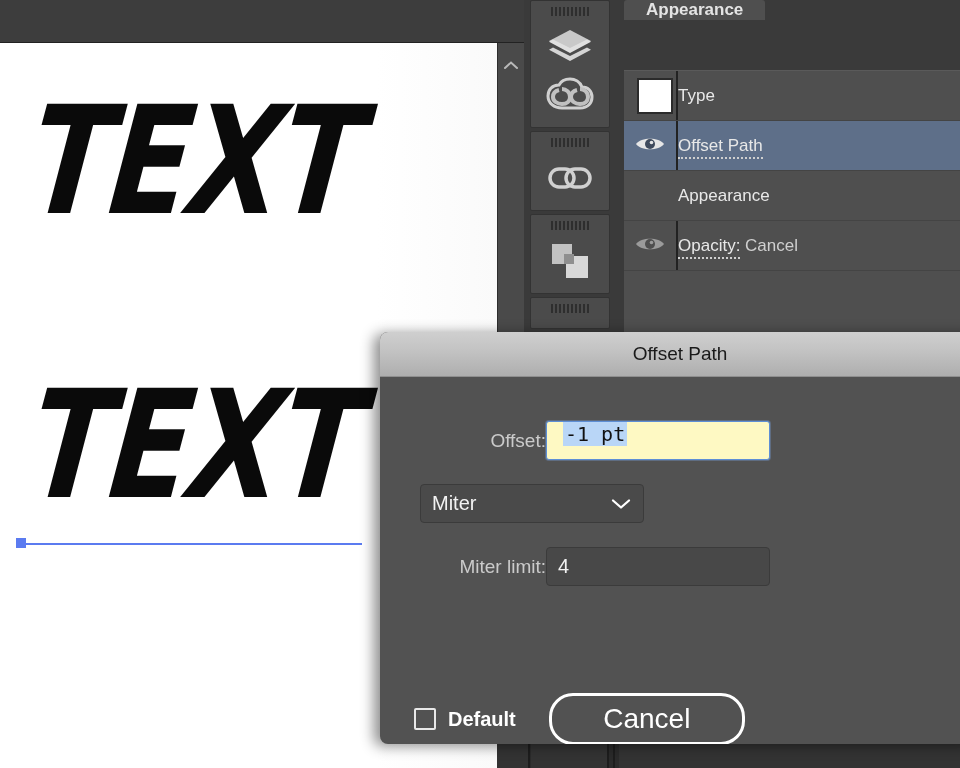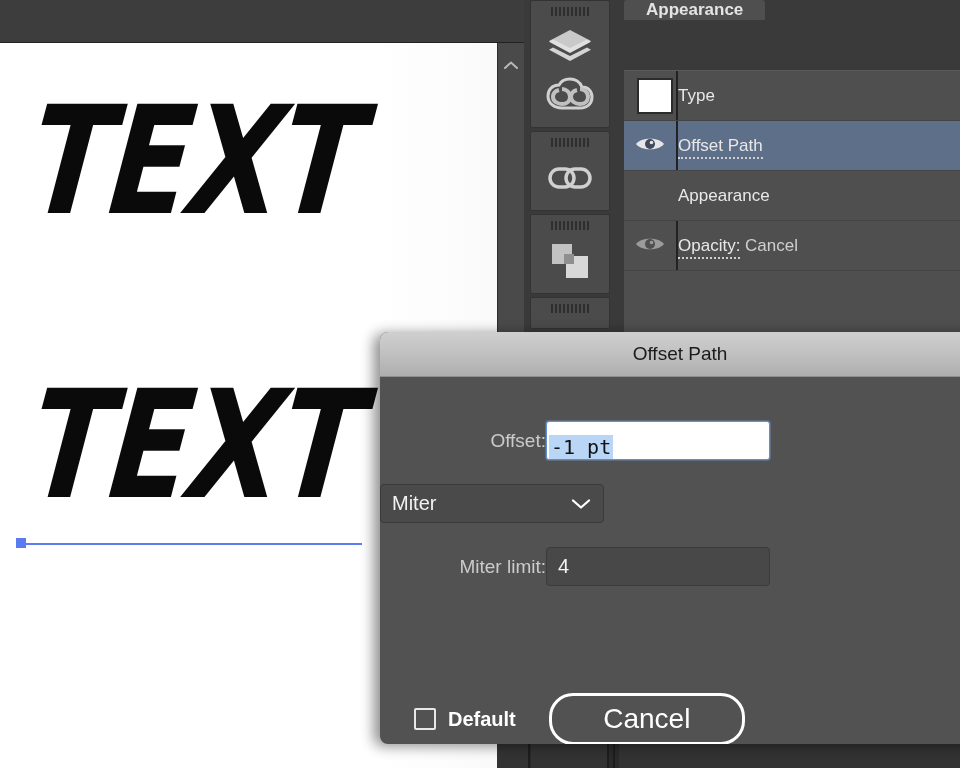--- a/index.html
+++ b/index.html
@@ -184,43 +184,43 @@
     margin-top: 0;
   }
   .field-label {
     width: 166px;
     text-align: right;
     font-size: 19px;
     color: #cbcbcb;
   }
   .input-text {
     width: 224px; height: 39px;
-    background: #ffffff;
+    background: #fef9c3;
     border: 1px solid #5e8fd6;
     border-radius: 3px;
-    display: flex; align-items: flex-end;
-    padding-left: 2px;
+    display: flex; align-items: flex-start;
+    padding-left: 16px;
     box-shadow: 0 0 0 1px rgba(120,160,220,0.35);
   }
   .input-text .selected-text {
     background: #b9d6f7;
     color: #111;
     font-size: 20px;
     font-family: "DejaVu Sans Mono", monospace;
     padding: 1px 2px;
     line-height: 1.1;
   }
   .select-box {
     width: 224px; height: 39px;
     background: #4a4a4a;
     border: 1px solid #3b3b3b;
     border-radius: 4px;
     display: flex; align-items: center; justify-content: space-between;
     padding: 0 12px 0 11px;
-    font-size: 20px; color: #f2f2f2;
+    font-size: 20px; color: #f2f2f2; margin-left: 40px;
   }
   .readonly-box {
     width: 224px; height: 39px;
     background: #484848;
     border: 1px solid #3b3b3b;
     border-radius: 4px;
     display: flex; align-items: center;
     padding-left: 11px;
     font-size: 20px; color: #f2f2f2;
   }

